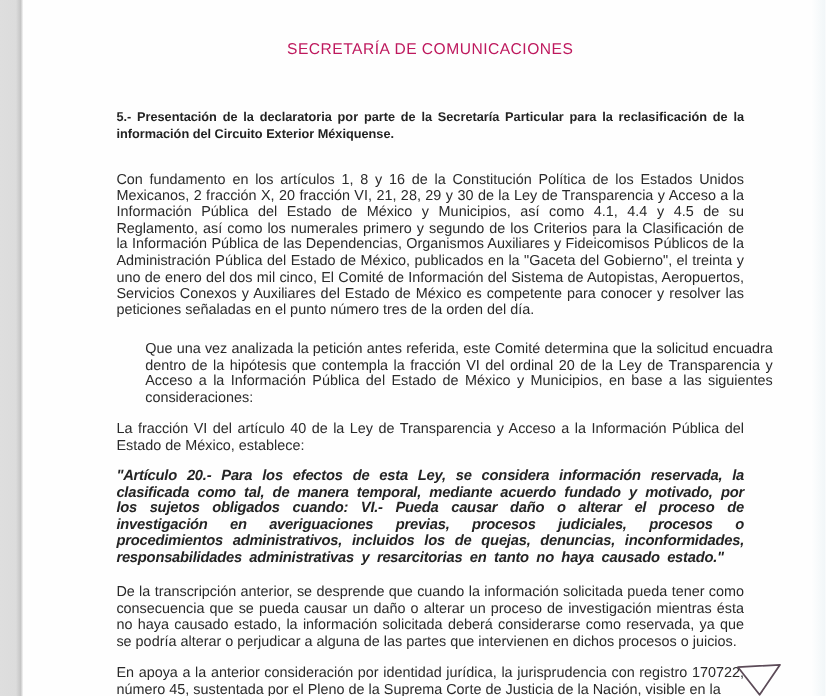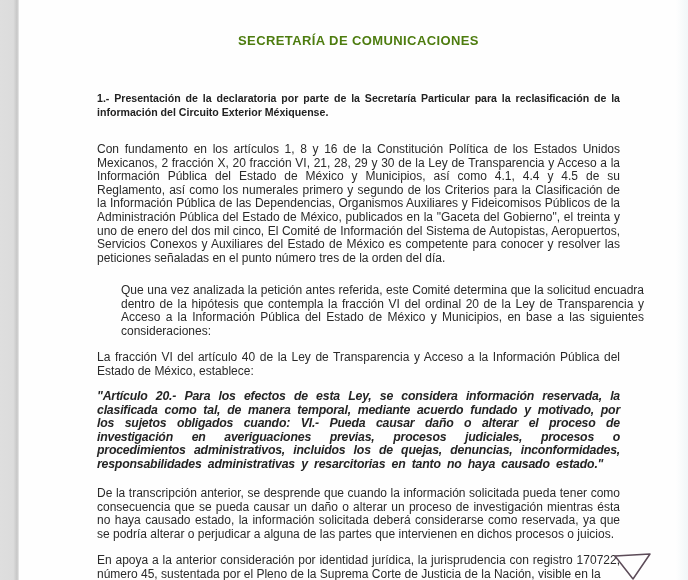--- a/index.html
+++ b/index.html
@@ -30,24 +30,24 @@
     position: absolute;
     left: 97px; top: 0;
     width: 523px; height: 100%;
     color: #2a2a2a;
   }
   .doc-title {
     position: absolute;
     top: 33px; left: 0;
     width: 100%;
     text-align: center;
-    font-weight: bold;
+    font-weight: normal;
     font-size: 13px;
     letter-spacing: 0.4px;
-    color: #4d7c0f;
+    color: #be185d;
   }
   .heading {
     position: absolute;
     top: 92px; left: 0;
     width: 100%;
     font-weight: bold;
     font-size: 10.6px;
     line-height: 13.5px;
     text-align: justify;
     color: #222;
@@ -86,21 +86,21 @@
 </head>
 <body>
 
 <div class="scan-strip"></div>
 <div class="page-shade-right"></div>
 
 <div class="content">
 
   <div class="doc-title">SECRETARÍA DE COMUNICACIONES</div>
 
-  <div class="heading">1.- Presentación de la declaratoria por parte de la Secretaría Particular para la reclasificación de la información del Circuito Exterior Méxiquense.</div>
+  <div class="heading">5.- Presentación de la declaratoria por parte de la Secretaría Particular para la reclasificación de la información del Circuito Exterior Méxiquense.</div>
 
   <div class="para p1">Con fundamento en los artículos 1, 8 y 16 de la Constitución Política de los Estados Unidos Mexicanos, 2 fracción X, 20 fracción VI, 21, 28, 29 y 30 de la Ley de Transparencia y Acceso a la Información Pública del Estado de México y Municipios, así como 4.1, 4.4 y 4.5 de su Reglamento, así como los numerales primero y segundo de los Criterios para la Clasificación de la Información Pública de las Dependencias, Organismos Auxiliares y Fideicomisos Públicos de la Administración Pública del Estado de México, publicados en la "Gaceta del Gobierno", el treinta y uno de enero del dos mil cinco, El Comité de Información del Sistema de Autopistas, Aeropuertos, Servicios Conexos y Auxiliares del Estado de México es competente para conocer y resolver las peticiones señaladas en el punto número tres de la orden del día.</div>
 
   <div class="para p2">Que una vez analizada la petición antes referida, este Comité determina que la solicitud encuadra dentro de la hipótesis que contempla la fracción VI del ordinal 20 de la Ley de Transparencia y Acceso a la Información Pública del Estado de México y Municipios, en base a las siguientes consideraciones:</div>
 
   <div class="para p3">La fracción VI del artículo 40 de la Ley de Transparencia y Acceso a la Información Pública del Estado de México, establece:</div>
 
   <div class="legal-quote">"Artículo 20.- Para los efectos de esta Ley, se considera información reservada, la clasificada como tal, de manera temporal, mediante acuerdo fundado y motivado, por los sujetos obligados cuando: VI.- Pueda causar daño o alterar el proceso de investigación en averiguaciones previas, procesos judiciales, procesos o procedimientos administrativos, incluidos los de quejas, denuncias, inconformidades, responsabilidades administrativas y resarcitorias en tanto no haya causado estado."</div>
 
   <div class="para p5">De la transcripción anterior, se desprende que cuando la información solicitada pueda tener como consecuencia que se pueda causar un daño o alterar un proceso de investigación mientras ésta no haya causado estado, la información solicitada deberá considerarse como reservada, ya que se podría alterar o perjudicar a alguna de las partes que intervienen en dichos procesos o juicios.</div>

